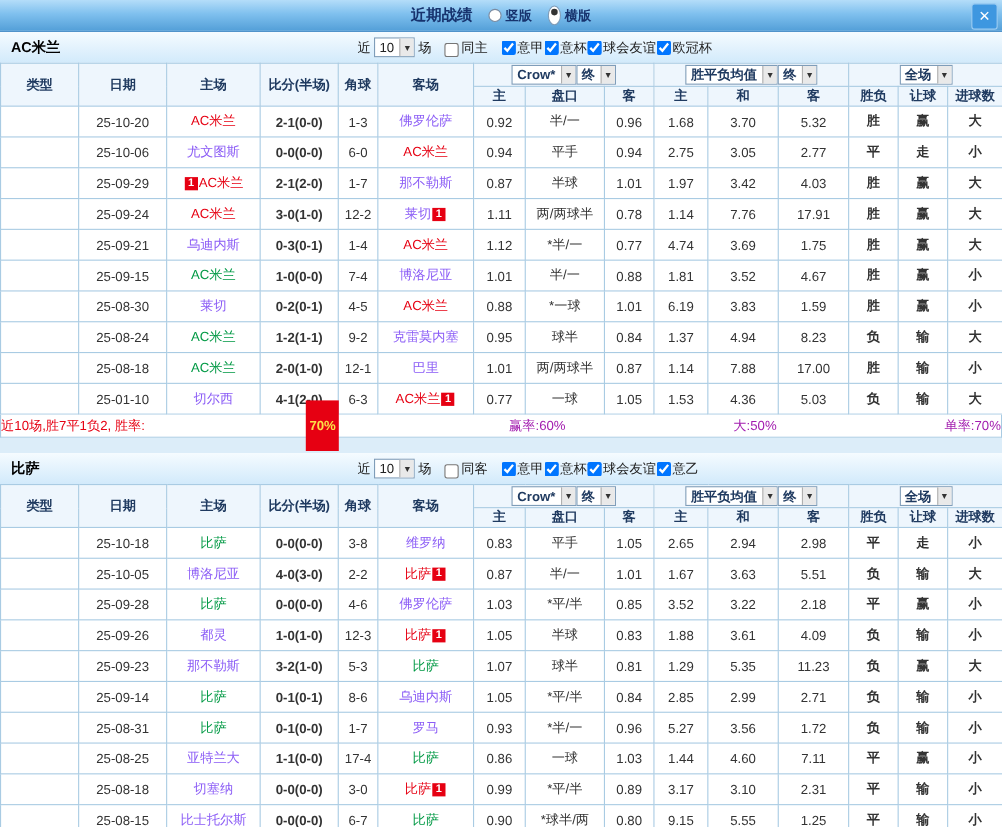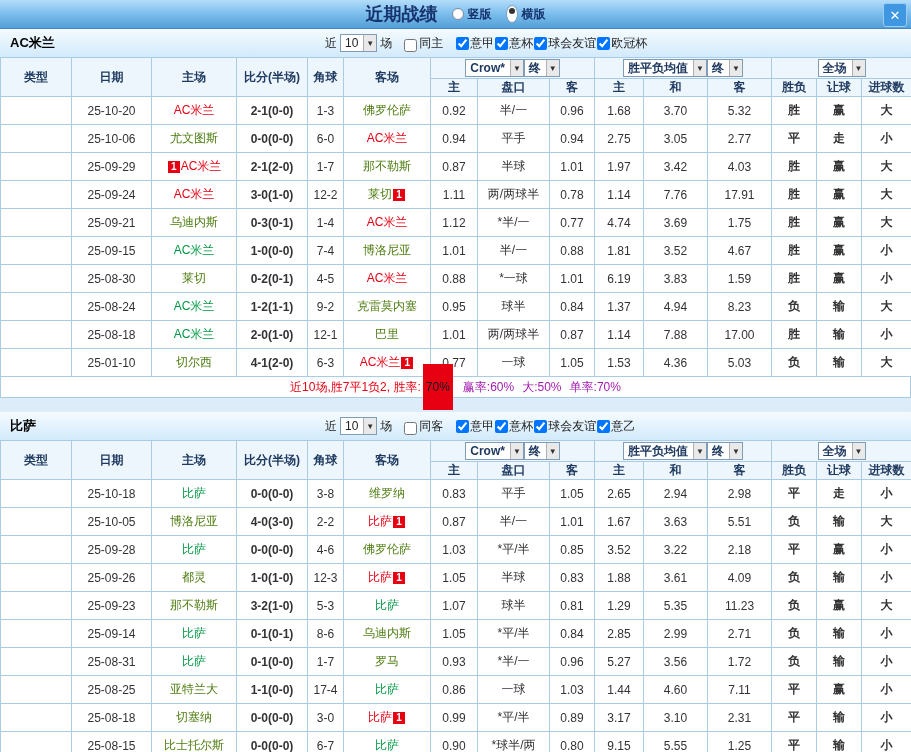--- a/index.html
+++ b/index.html
@@ -6,21 +6,21 @@
   body{
     width:911px;height:752px;overflow:hidden;background:#fff;
     font-family:"Liberation Sans","DejaVu Sans",sans-serif;font-size:12px;color:#222;
   }
   
   .titlebar{
     height:28px;background:linear-gradient(180deg,#b4ddf9 0%,#7fc0ee 45%,#539fd8 100%);
     border-bottom:1px solid #3f88c5;display:flex;align-items:center;justify-content:center;
     gap:14px;position:relative;
   }
-  .titlebar .title{color:#17336e;font-weight:bold;font-size:18px;}
+  .titlebar .title{color:#17336e;font-weight:bold;font-size:14px;}
   .ropt{display:inline-flex;align-items:center;gap:4px;color:#17336e;font-weight:bold;cursor:pointer;}
   .radio{width:12px;height:12px;border-radius:50%;background:#fff;border:1px solid #7a8aa0;display:inline-block;position:relative;box-sizing:border-box;}
   .radio.sel::after{content:"";position:absolute;left:2px;top:2px;width:6px;height:6px;border-radius:50%;background:#333;}
   .close-btn{
     position:absolute;right:4px;top:3px;width:22px;height:22px;border-radius:3px;
     background:#3e97e0;border:1px solid #9dcdf2;color:#fff;font-weight:bold;
     display:flex;align-items:center;justify-content:center;font-size:13px;cursor:pointer;
   }
   
   .sec-head{
@@ -57,35 +57,35 @@
   .grp{vertical-align:middle;}
   .grp .inner{display:flex;align-items:center;justify-content:center;}
   .tbl td{height:27px;background:#fff;color:#333;}
   td.lg{color:#fff;font-weight:bold;}
   .lg-a{background:#0397dd;}
   .lg-b{background:#4f67e3;}
   .lg-f{background:#00a093;}
   .c-red{color:#e60012;}
   .c-green{color:#009944;}
   .c-blue{color:#2c46c8;}
-  .c-black{color:#4d7c0f;}
+  .c-black{color:#8b5cf6;}
   .c-hand{color:#cc2200;}
   .c-eu{color:#2b4bb4;}
   .bold{font-weight:bold;}
   .bd{
     display:inline-block;background:#e60012;color:#fff;font-size:10px;font-weight:bold;
     width:12px;height:12px;line-height:12px;vertical-align:middle;margin:0 1px;
   }
   
   .summary{
     height:20px;border:1px solid #a9cbe3;border-top:none;background:#fff;
-    display:flex;align-items:center;justify-content:center;font-size:12px;
+    display:flex;align-items:center;justify-content:space-between;font-size:12px;
   }
   .s-red{color:#e60012;}
-  .s-badge{background:#e60012;color:#0f172a;font-weight:normal;padding:16px 3px;margin:0 2px;}
+  .s-badge{background:#e60012;color:#fde047;font-weight:bold;padding:16px 3px;margin:0 2px;}
   .s-blue{color:#a21caf;margin-left:8px;}
   .gap{height:14px;background:#dcedf9;}
 </style>
 </head>
 <body>
 
 <div class="titlebar">
   <span class="title">近期战绩</span>
   <label class="ropt">
     <span class="radio"></span>

